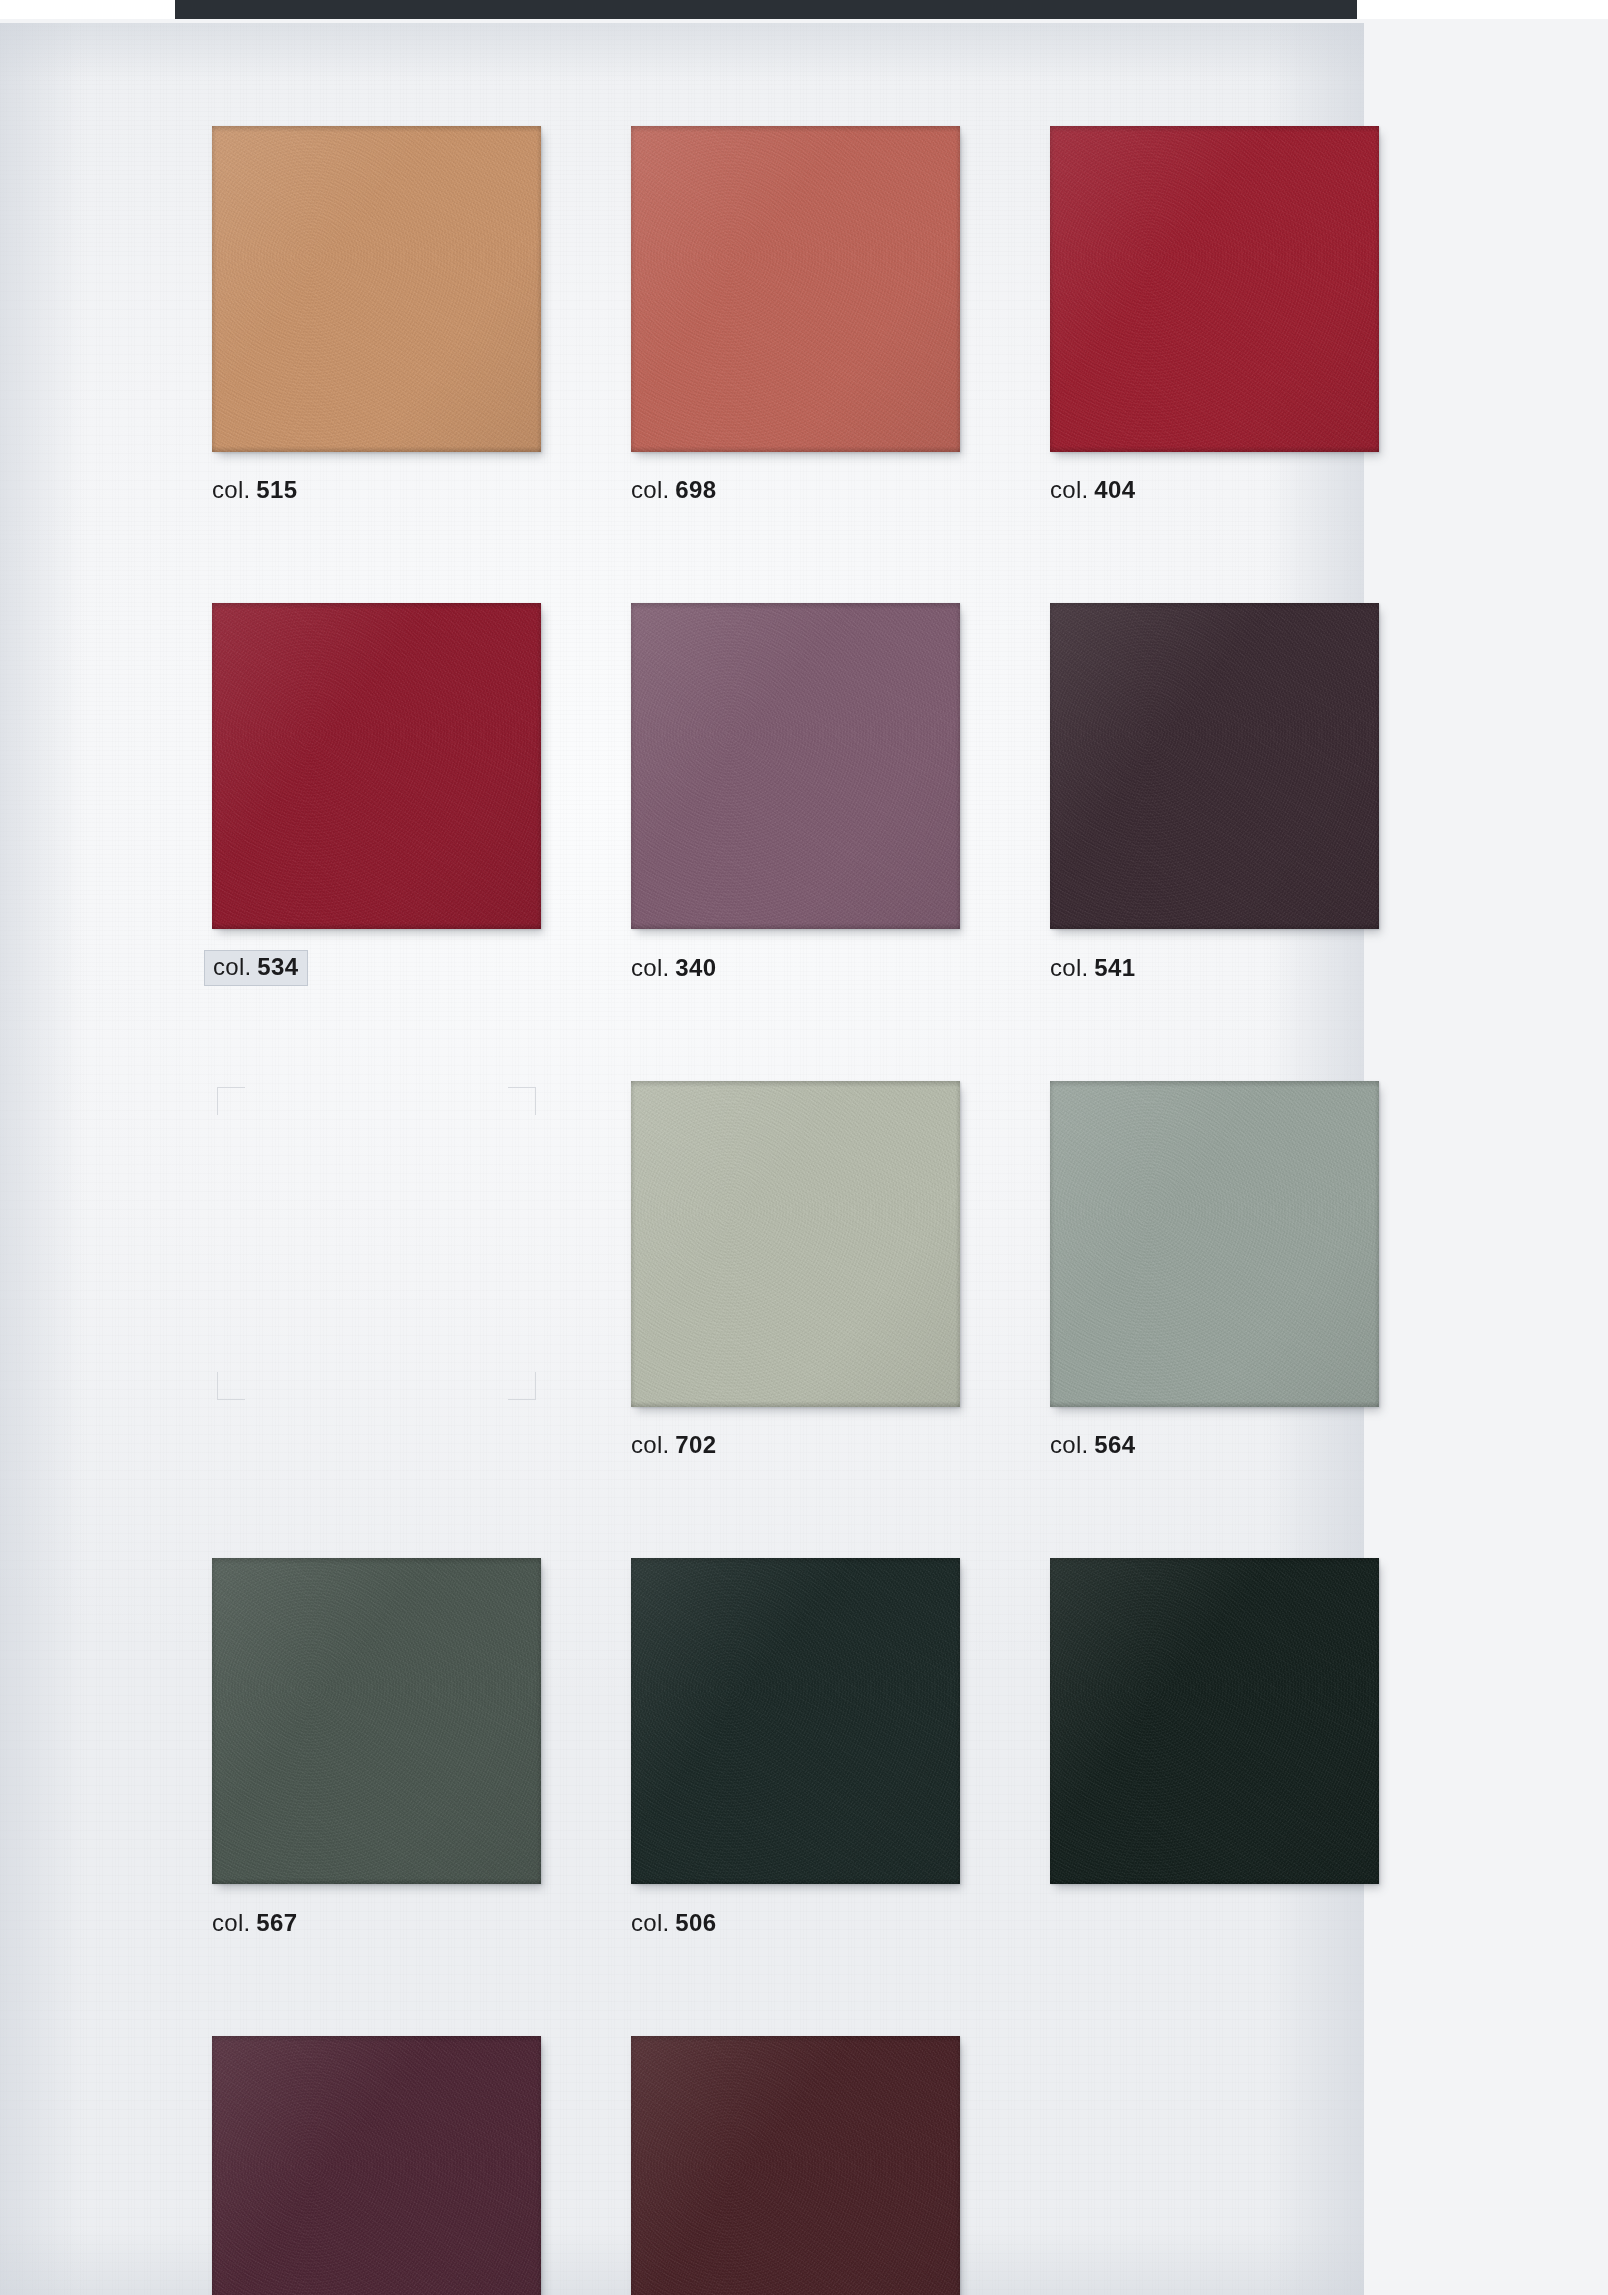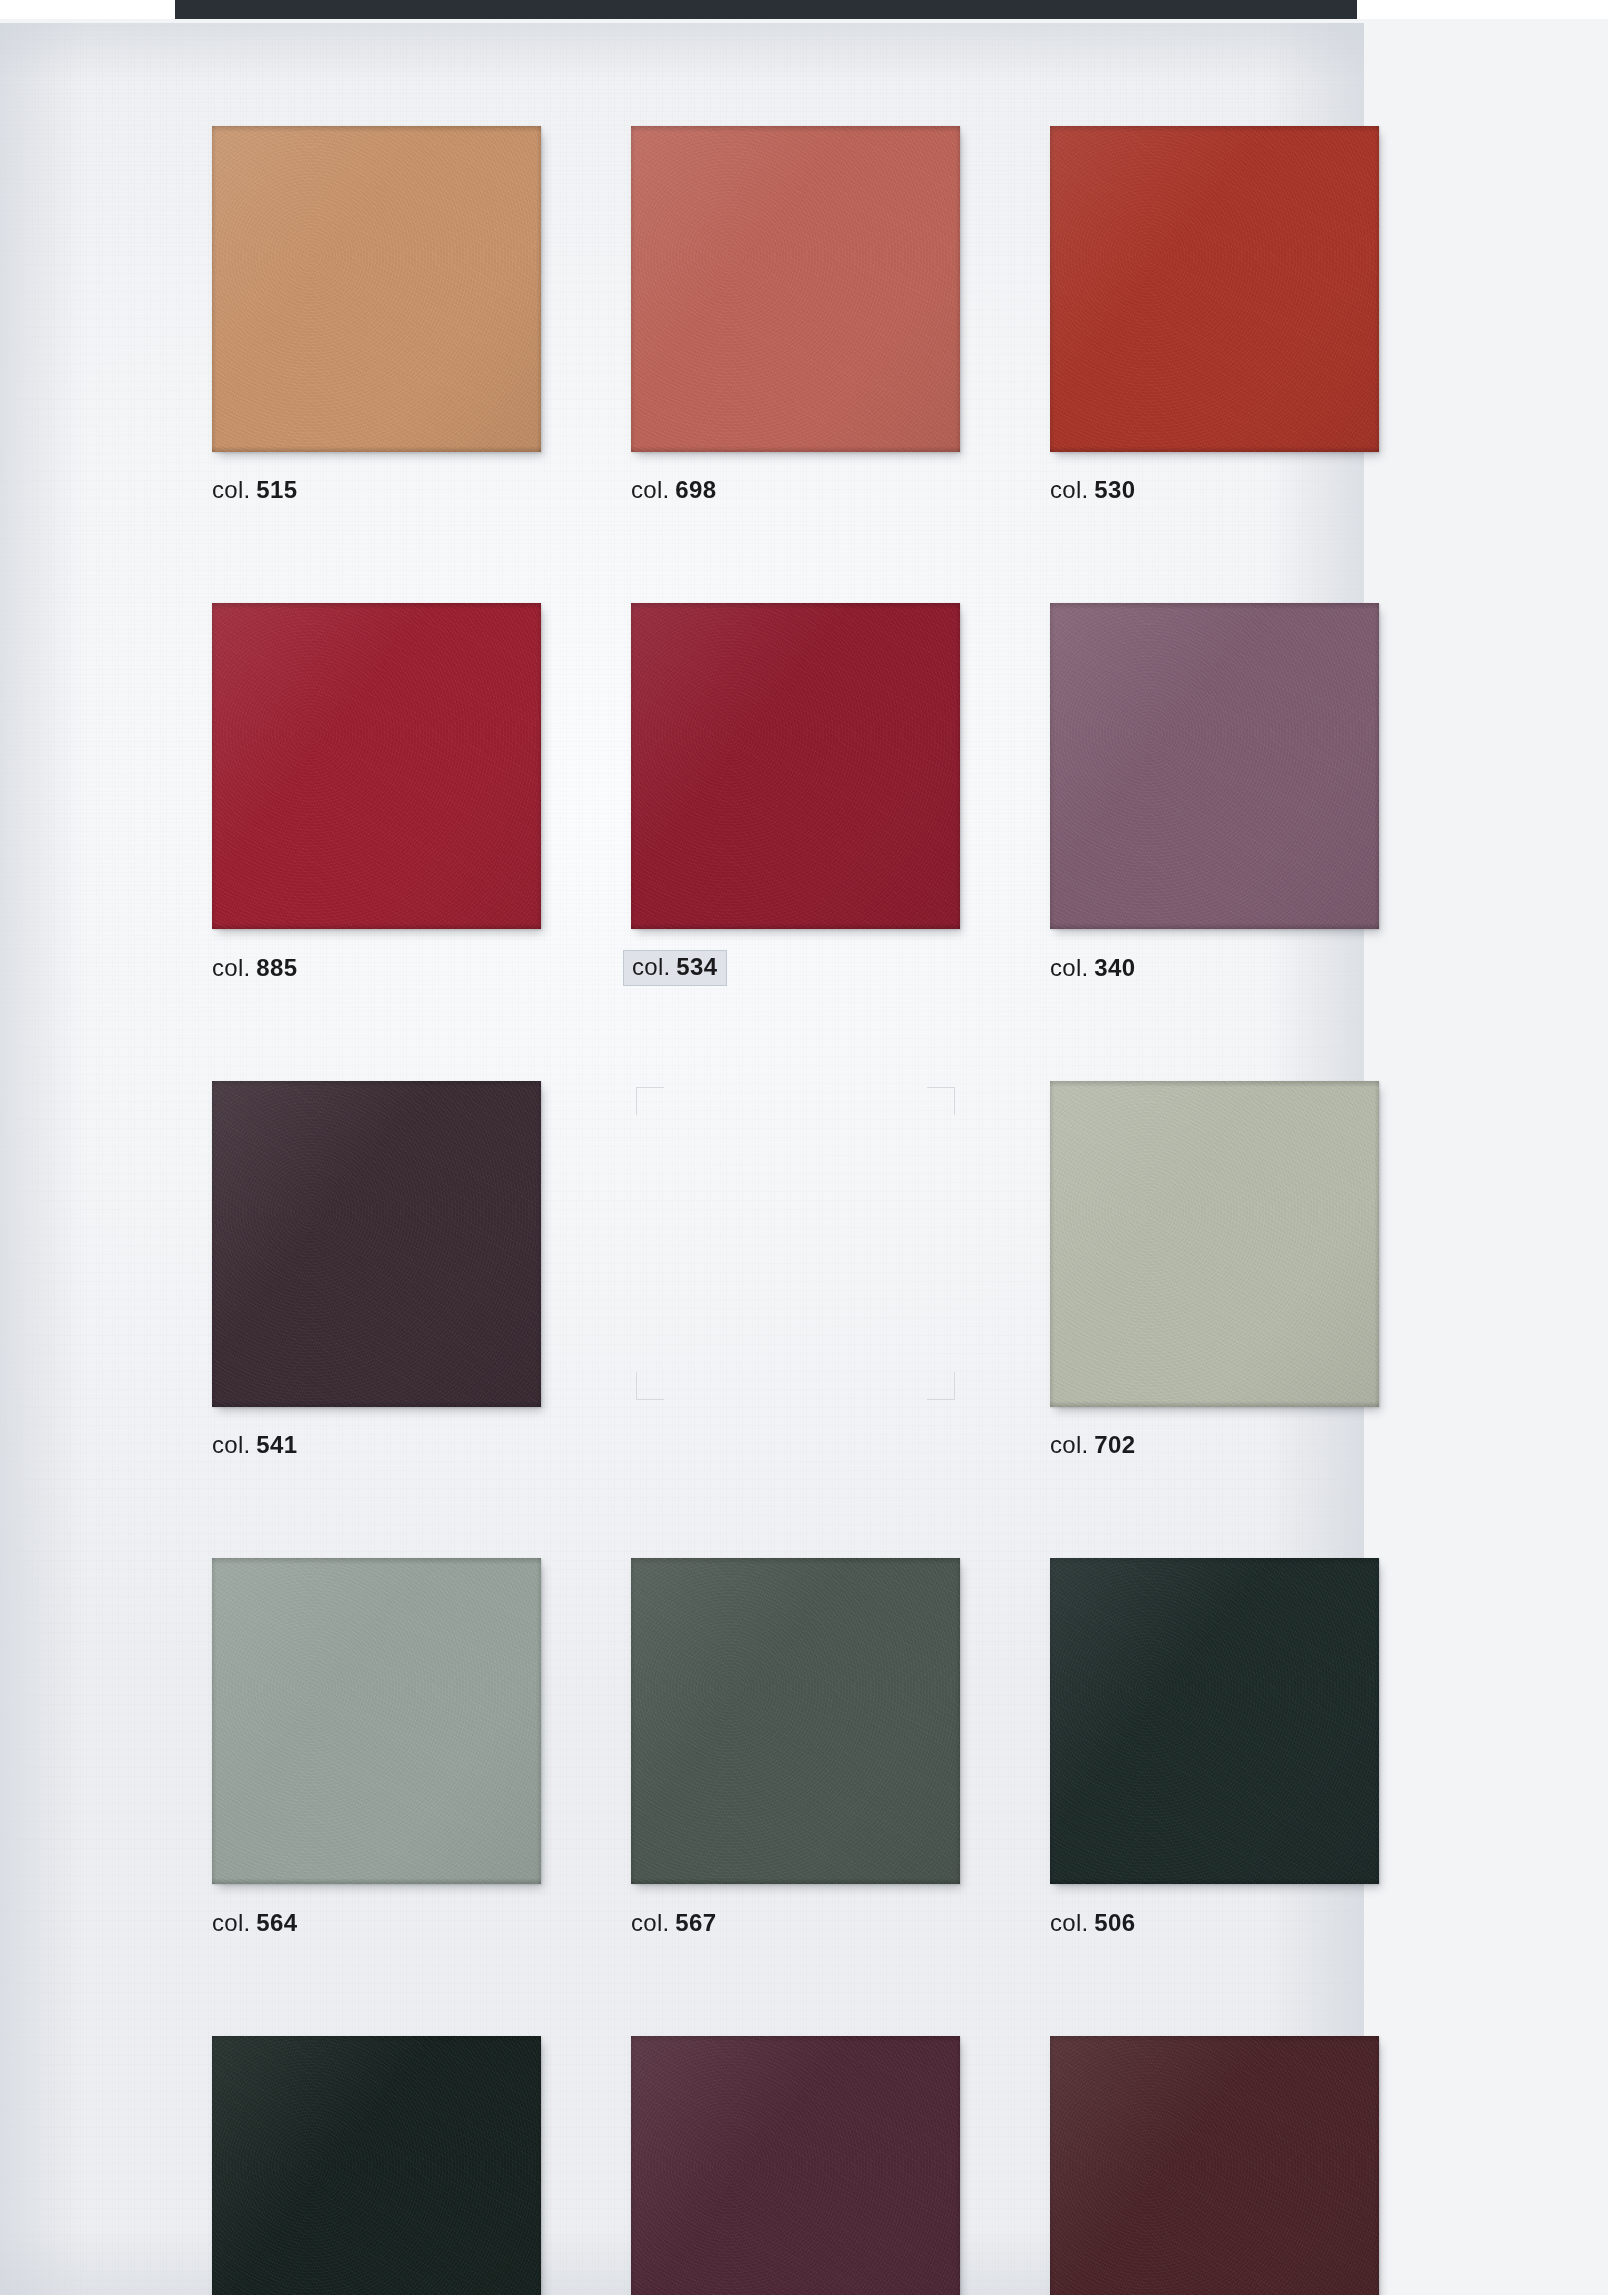--- a/index.html
+++ b/index.html
@@ -214,34 +214,26 @@
         </div>
         <div class="swatch-cell">
           <div class="swatch-chip" style="background: rgb(189, 100, 88);">
             <div class="grain"></div>
             <div class="edge"></div>
             <div class="sheen"></div>
           </div>
           <div><span class="swatch-caption"><span class="cap-prefix">col.</span><span class="cap-number">698</span></span></div>
         </div>
         <div class="swatch-cell">
-          <div class="swatch-chip" style="background: rgb(169, 52, 40);">
-            <div class="grain"></div>
-            <div class="edge"></div>
-            <div class="sheen"></div>
-          </div>
-          <div><span class="swatch-caption"><span class="cap-prefix">col.</span><span class="cap-number">530</span></span></div>
-        </div>
-        <div class="swatch-cell">
           <div class="swatch-chip" style="background: rgb(155, 31, 48);">
             <div class="grain"></div>
             <div class="edge"></div>
             <div class="sheen"></div>
           </div>
-          <div><span class="swatch-caption"><span class="cap-prefix">col.</span><span class="cap-number">885</span></span></div>
+          <div><span class="swatch-caption"><span class="cap-prefix">col.</span><span class="cap-number">404</span></span></div>
         </div>
         <div class="swatch-cell">
           <div class="swatch-chip" style="background: rgb(142, 27, 46);">
             <div class="grain"></div>
             <div class="edge"></div>
             <div class="sheen"></div>
           </div>
           <div><span class="swatch-caption is-highlighted"><span class="cap-prefix">col.</span><span class="cap-number">534</span></span></div>
         </div>
         <div class="swatch-cell">

